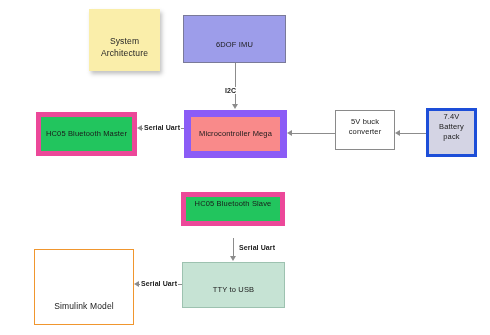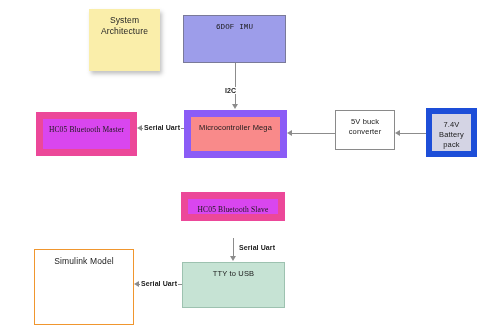--- a/index.html
+++ b/index.html
@@ -14,61 +14,59 @@
     position: relative;
     width: 490px;
     height: 335px;
     background: #ffffff;
     overflow: hidden;
   }
   .node {
     position: absolute;
     box-sizing: border-box;
     display: flex;
-    align-items: flex-start;
+    align-items: flex-end;
     justify-content: center;
     text-align: center;
     font-size: 7.5px;
     color: #1a1a1a;
     line-height: 1.35;
-    padding: 6px 4px;
+    padding: 12px 4px;
     letter-spacing: 0.15px;
   }
   .node.big-text { font-size: 8.5px; }
 
   
   .sticky {
     background: #faeeaa;
     border: none;
     box-shadow: 2px 3px 4px rgba(120,120,120,0.45);
     font-size: 8.5px;
     color: #262626;
   }
 
   .imu {
     background: #9d9dea;
     border: 1px solid #7a7a99;
-    font-family: Liberation Mono, monospace;
   }
   .mcu {
     background: #f98a8a;
     border: 7px solid #8b5cf6;
   }
   .bt-blue {
-    background: #d946ef;
-    border: 7px solid #ec4899;
-    font-family: Liberation Serif, serif;
+    background: #22c55e;
+    border: 5px solid #ec4899;
   }
   .buck {
     background: #ffffff;
     border: 1px solid #8a8a8a;
   }
   .battery {
     background: #d4d4e4;
-    border: 6px solid #1d4ed8;
+    border: 3px solid #1d4ed8;
   }
   .tty {
     background: #c6e3d4;
     border: 1px solid #9dc2b0;
   }
   .simulink {
     background: #ffffff;
     border: 1.5px solid #f0962e;
   }
 

